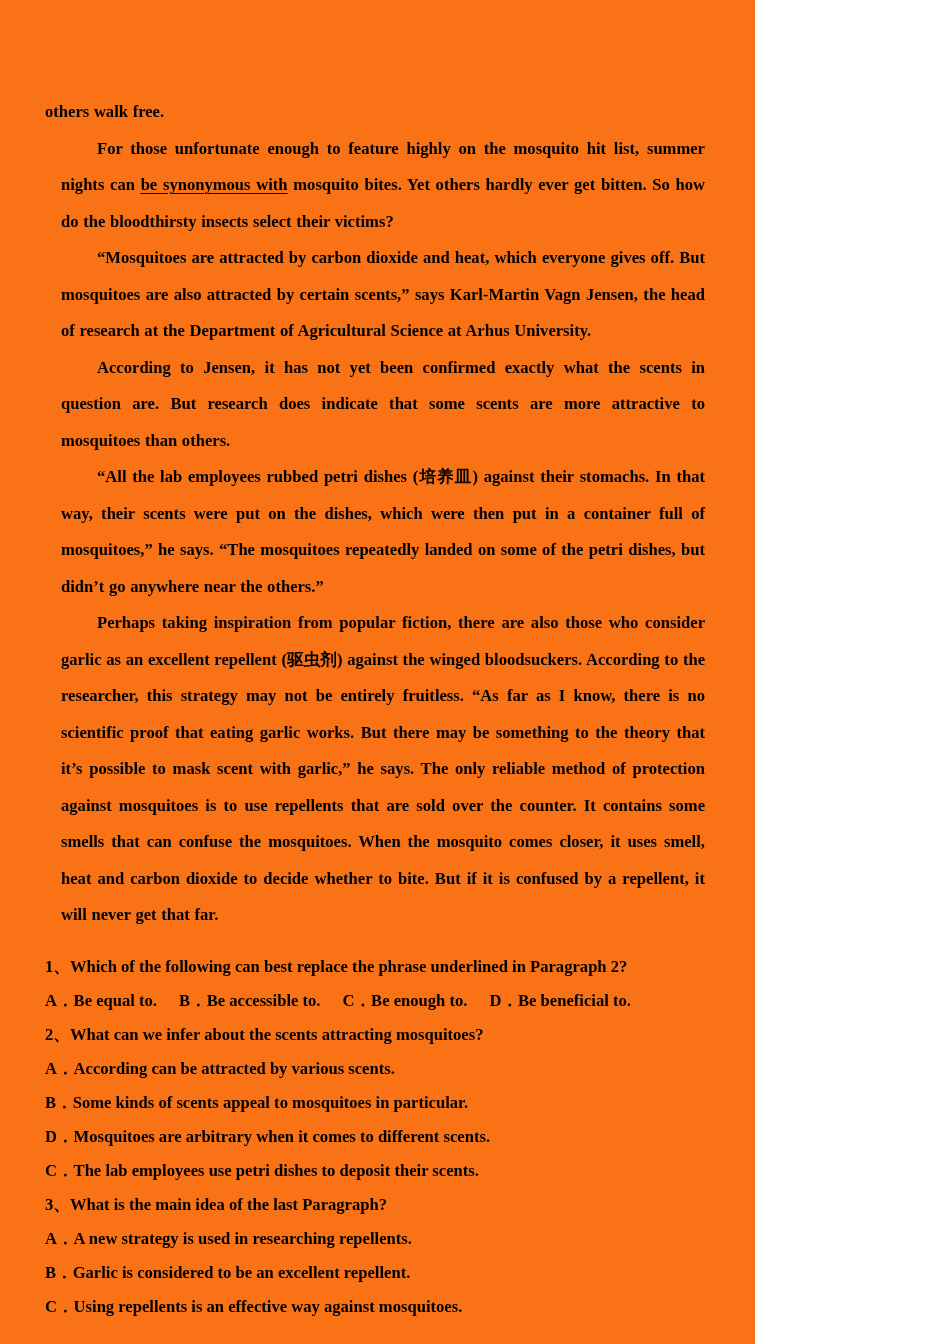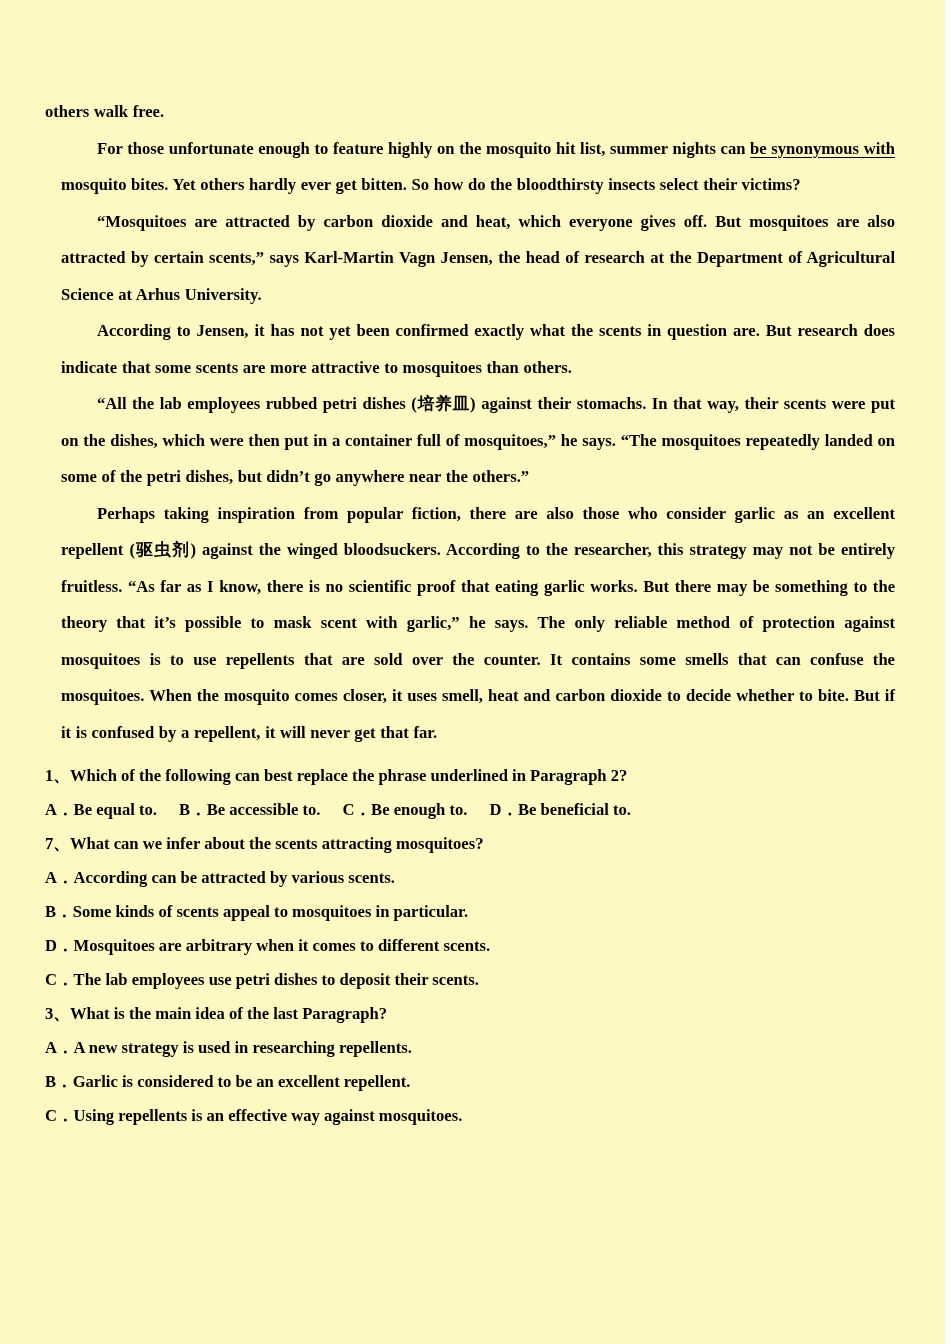--- a/index.html
+++ b/index.html
@@ -6,34 +6,34 @@
     html, body { background: #ffffff; }
     body {
       width: 950px;
       height: 1344px;
       font-family: "Liberation Serif", "DejaVu Serif", serif;
       font-weight: 700;
       color: #000000;
       overflow: hidden;
     }
     .page {
-      width: 945px;
+      width: 755px;
       height: 1344px;
-      background: #fef9c3;
+      background: #f97316;
       padding: 94px 50px 0 45px;
     }
     .para {
       font-size: 16.6px;
       line-height: 36.5px;
       text-align: justify;
       word-spacing: 0.5px;
     }
     .para.indent { text-indent: 36px; margin-left: 16px; }
     .underlined { text-decoration: underline; text-underline-offset: 3px; }
-    .questions { margin-top: 8px; }
+    .questions { margin-top: 16px; }
     .q-stem, .q-option, .q-options-inline {
       font-size: 16.6px;
       line-height: 34px;
       text-align: left;
     }
     .opt { margin-right: 22px; text-align: center; }
     .opt:last-child { margin-right: 0; }
   </style>
 </head>
 <body>
@@ -58,21 +58,21 @@
   <div class="questions">
 
     <div class="question">
       <p class="q-stem">1、Which of the following can best replace the phrase underlined in Paragraph 2?</p>
       <p class="q-options-inline">
         <span class="opt">A．Be equal to.</span><span class="opt">B．Be accessible to.</span><span class="opt">C．Be enough to.</span><span class="opt">D．Be beneficial to.</span>
       </p>
     </div>
 
     <div class="question">
-      <p class="q-stem">7、What can we infer about the scents attracting mosquitoes?</p>
+      <p class="q-stem">2、What can we infer about the scents attracting mosquitoes?</p>
       <p class="q-option">A．According can be attracted by various scents.</p>
       <p class="q-option">B．Some kinds of scents appeal to mosquitoes in particular.</p>
       <p class="q-option">D．Mosquitoes are arbitrary when it comes to different scents.</p>
       <p class="q-option">C．The lab employees use petri dishes to deposit their scents.</p>
     </div>
 
     <div class="question">
       <p class="q-stem">3、What is the main idea of the last Paragraph?</p>
       <p class="q-option">A．A new strategy is used in researching repellents.</p>
       <p class="q-option">B．Garlic is considered to be an excellent repellent.</p>

